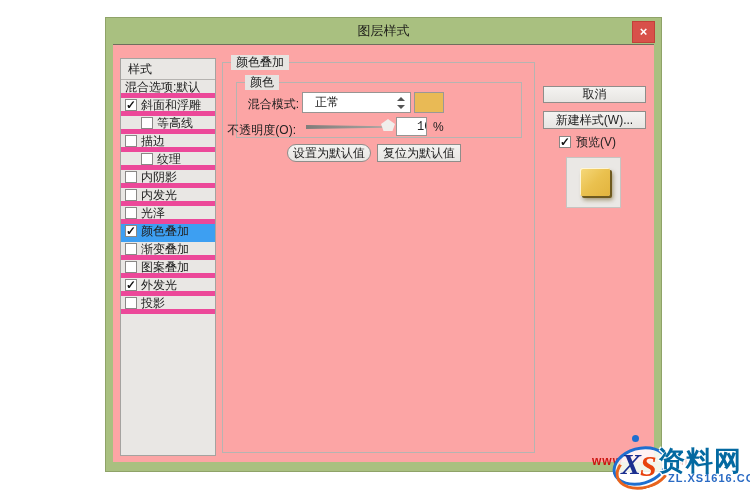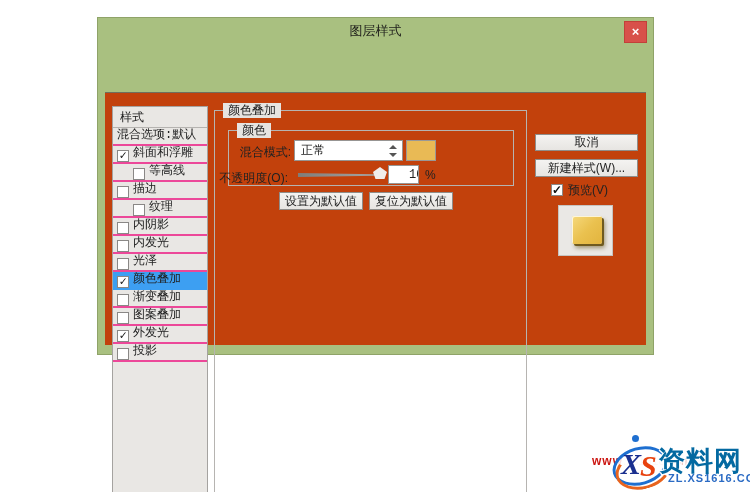--- a/index.html
+++ b/index.html
@@ -1,38 +1,38 @@
 <!DOCTYPE html>
 <html><head>
 <meta charset="utf-8">
 <style>
   * { margin:0; padding:0; box-sizing:border-box; }
   html,body { width:750px; height:492px; background:#ffffff; overflow:hidden;
               font-family:"Liberation Sans", sans-serif; }
   body { position:relative; }
 
   
-  .dialog { position:absolute; left:98px; top:18px; width:555px; height:336px;
+  .dialog { position:absolute; left:106px; top:18px; width:555px; height:453px;
             background:#a9c080; box-shadow:0 0 0 1px #8fa368; }
   .titlebar { position:relative; height:26px; line-height:26px; text-align:center;
               font-size:13px; color:#1e1e1a; }
   .close-btn { position:absolute; right:6px; top:3px; width:23px; height:22px;
                background:#d8514a; border:1px solid #c24039; color:#fff;
                font-size:13px; font-weight:bold; line-height:20px; text-align:center; }
   .content { position:absolute; left:7px; right:7px; top:26px; bottom:9px;
-             background:#c2410c; border-top:1px solid #6f6f5d;margin-top:48px; }
+             background:#fca5a5; border-top:1px solid #6f6f5d; }
 
   
   .styles-panel { position:absolute; left:7px; top:13px; width:96px; height:398px;
                   background:#e9e7e4; border:1px solid #a5a3a0; }
   .styles-header { height:21px; line-height:21px; padding-left:7px; font-size:12px;
                    color:#222; border-bottom:1px solid #b5b3b0; }
-  .style-row { height:18px; line-height:18px; display:flex; align-items:flex-end;
-               font-size:12px; color:#222; border-bottom:2px solid #ec4899;
-               padding-left:4px; white-space:nowrap;font-family:Liberation Mono, monospace; }
+  .style-row { height:18px; line-height:18px; display:flex; align-items:center;
+               font-size:12px; color:#222; border-bottom:5px solid #ec4899;
+               padding-left:4px; white-space:nowrap; }
   .style-row.selected { background:#3d9ff2; border-bottom-color:#3d9ff2; }
   .style-row.indent { padding-left:20px; }
   .cbx { width:12px; height:12px; background:#fff; border:1px solid #8a8886;
          display:inline-block; margin-right:4px; position:relative; flex:0 0 12px; }
   .cbx.checked { font-size:12px; font-weight:bold; line-height:10px; text-align:center; color:#111; }
   .lbl { overflow:hidden; }
 
   
   .group-outer { position:absolute; left:109px; top:17px; width:313px; height:391px;
                  border:1px solid #b6b4b1; }
@@ -42,21 +42,21 @@
   .group-inner { position:absolute; left:13px; top:19px; width:286px; height:56px;
                  border:1px solid #b6b4b1; }
   .legend.inner { left:8px; }
 
   .fld-label { position:absolute; font-size:12px; color:#222; text-align:right; }
   .blend-label { left:0; top:33px; width:76px; }
   .opacity-label { left:0; top:59px; width:73px; }
 
   .dropdown { position:absolute; left:79px; top:29px; width:109px; height:21px;
               background:#fff; border:1px solid #979593; display:flex;
-              align-items:center; padding-left:6px; font-size:12px; color:#222; }
+              align-items:center; padding-left:12px; font-size:12px; color:#222; }
   .spinner { position:absolute; right:5px; top:4px; width:8px; height:12px; }
   .spinner i { position:absolute; left:0; width:0; height:0; border-left:4px solid transparent;
                border-right:4px solid transparent; }
   .spinner .up { top:0; border-bottom:4px solid #555; }
   .spinner .dn { bottom:0; border-top:4px solid #555; }
 
   .swatch { position:absolute; left:191px; top:29px; width:30px; height:21px;
             background:#e9ba55; border:1px solid #9a9896; }
 
   .slider-track { position:absolute; left:83px; top:62px; width:78px; height:4px;
@@ -68,21 +68,21 @@
                   filter:drop-shadow(0 0 1px #6f6d6a); }
   .opacity-input { position:absolute; left:173px; top:54px; width:31px; height:19px;
                    background:#fff; border:1px solid #979593; font-size:12px;
                    line-height:17px; padding-left:20px; color:#222;
                    font-family:Liberation Mono, monospace; }
   .pct { position:absolute; left:210px; top:57px; font-size:12px; color:#222; }
 
   .btn { background:linear-gradient(#f4f3f1,#e7e5e2); border:1px solid #8f8d8a;
          font-size:12px; color:#222; text-align:center;
          font-family:"Liberation Sans", sans-serif; }
-  .default-btn1 { position:absolute; left:64px; top:81px; width:84px; height:18px; line-height:16px; }
+  .default-btn1 { position:absolute; left:64px; top:81px; width:84px; height:18px; line-height:16px;border-radius:9px; }
   .default-btn2 { position:absolute; left:154px; top:81px; width:84px; height:18px; line-height:16px; }
 
   
   .ok-btn     { position:absolute; left:430px; top:17px; width:103px; height:18px;
                 line-height:16px; border:1px solid #5e5e5e;
                 box-shadow:inset 0 0 0 1px #c8d4de; }
   .cancel-btn { position:absolute; left:430px; top:41px; width:103px; height:17px; line-height:15px; }
   .newstyle-btn { position:absolute; left:430px; top:66px; width:103px; height:18px; line-height:16px; }
   .preview-row { position:absolute; left:446px; top:90px; height:14px; display:flex;
                  align-items:center; font-size:12px; color:#222; }

